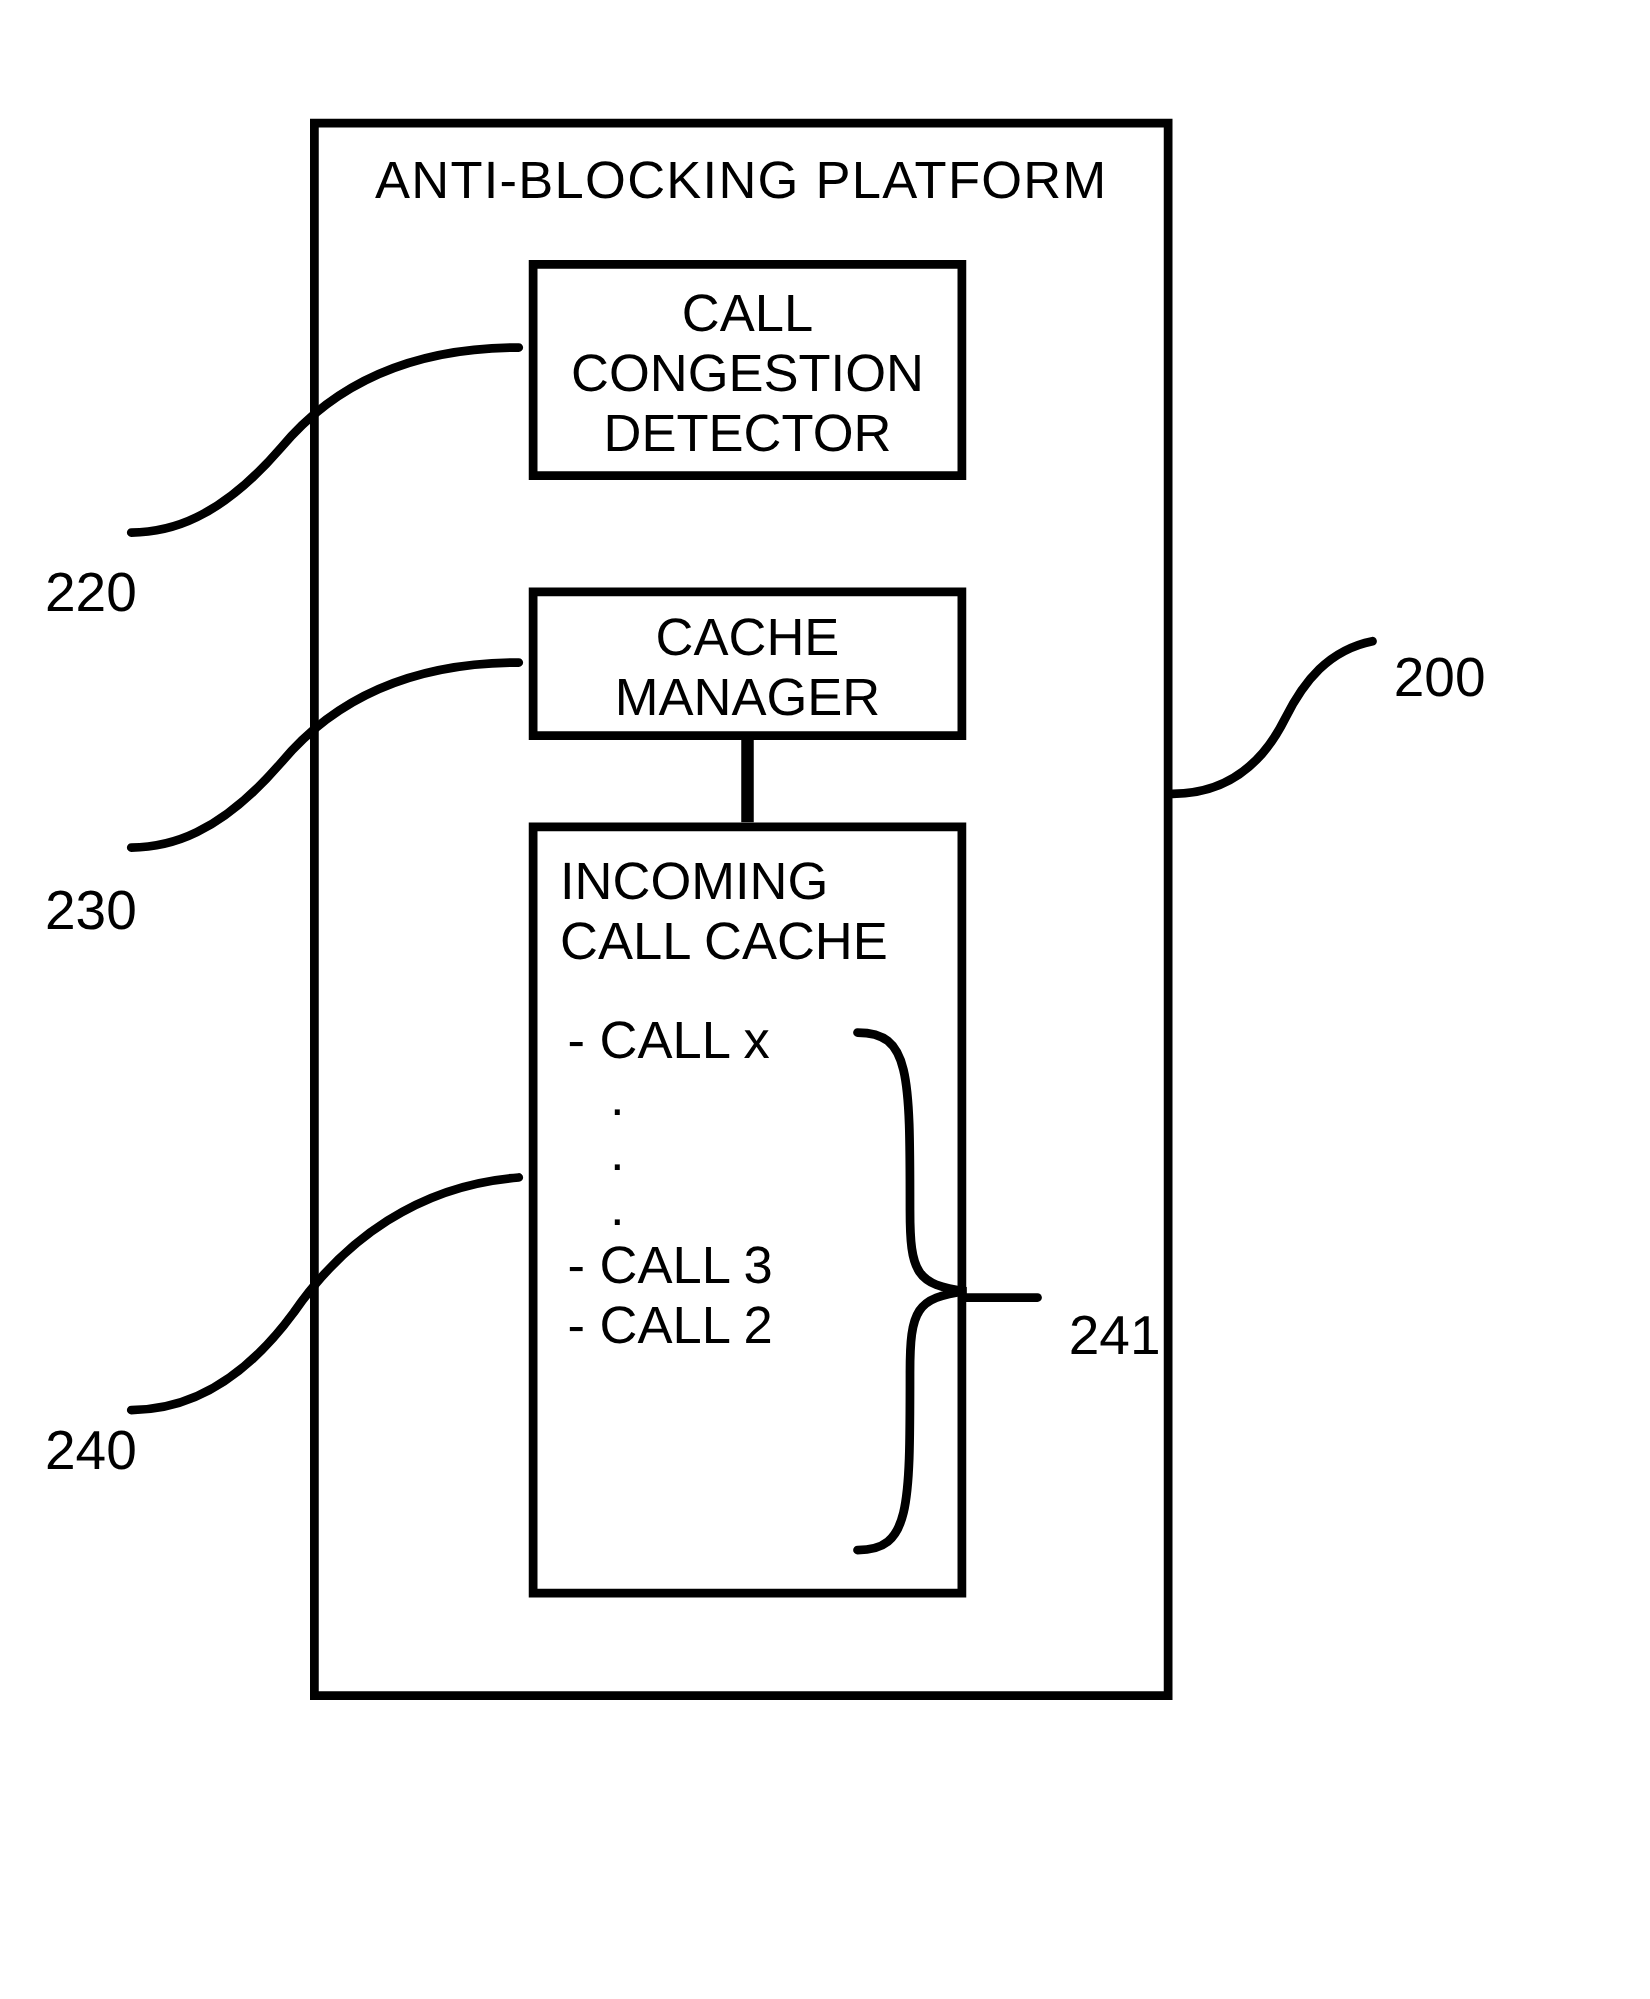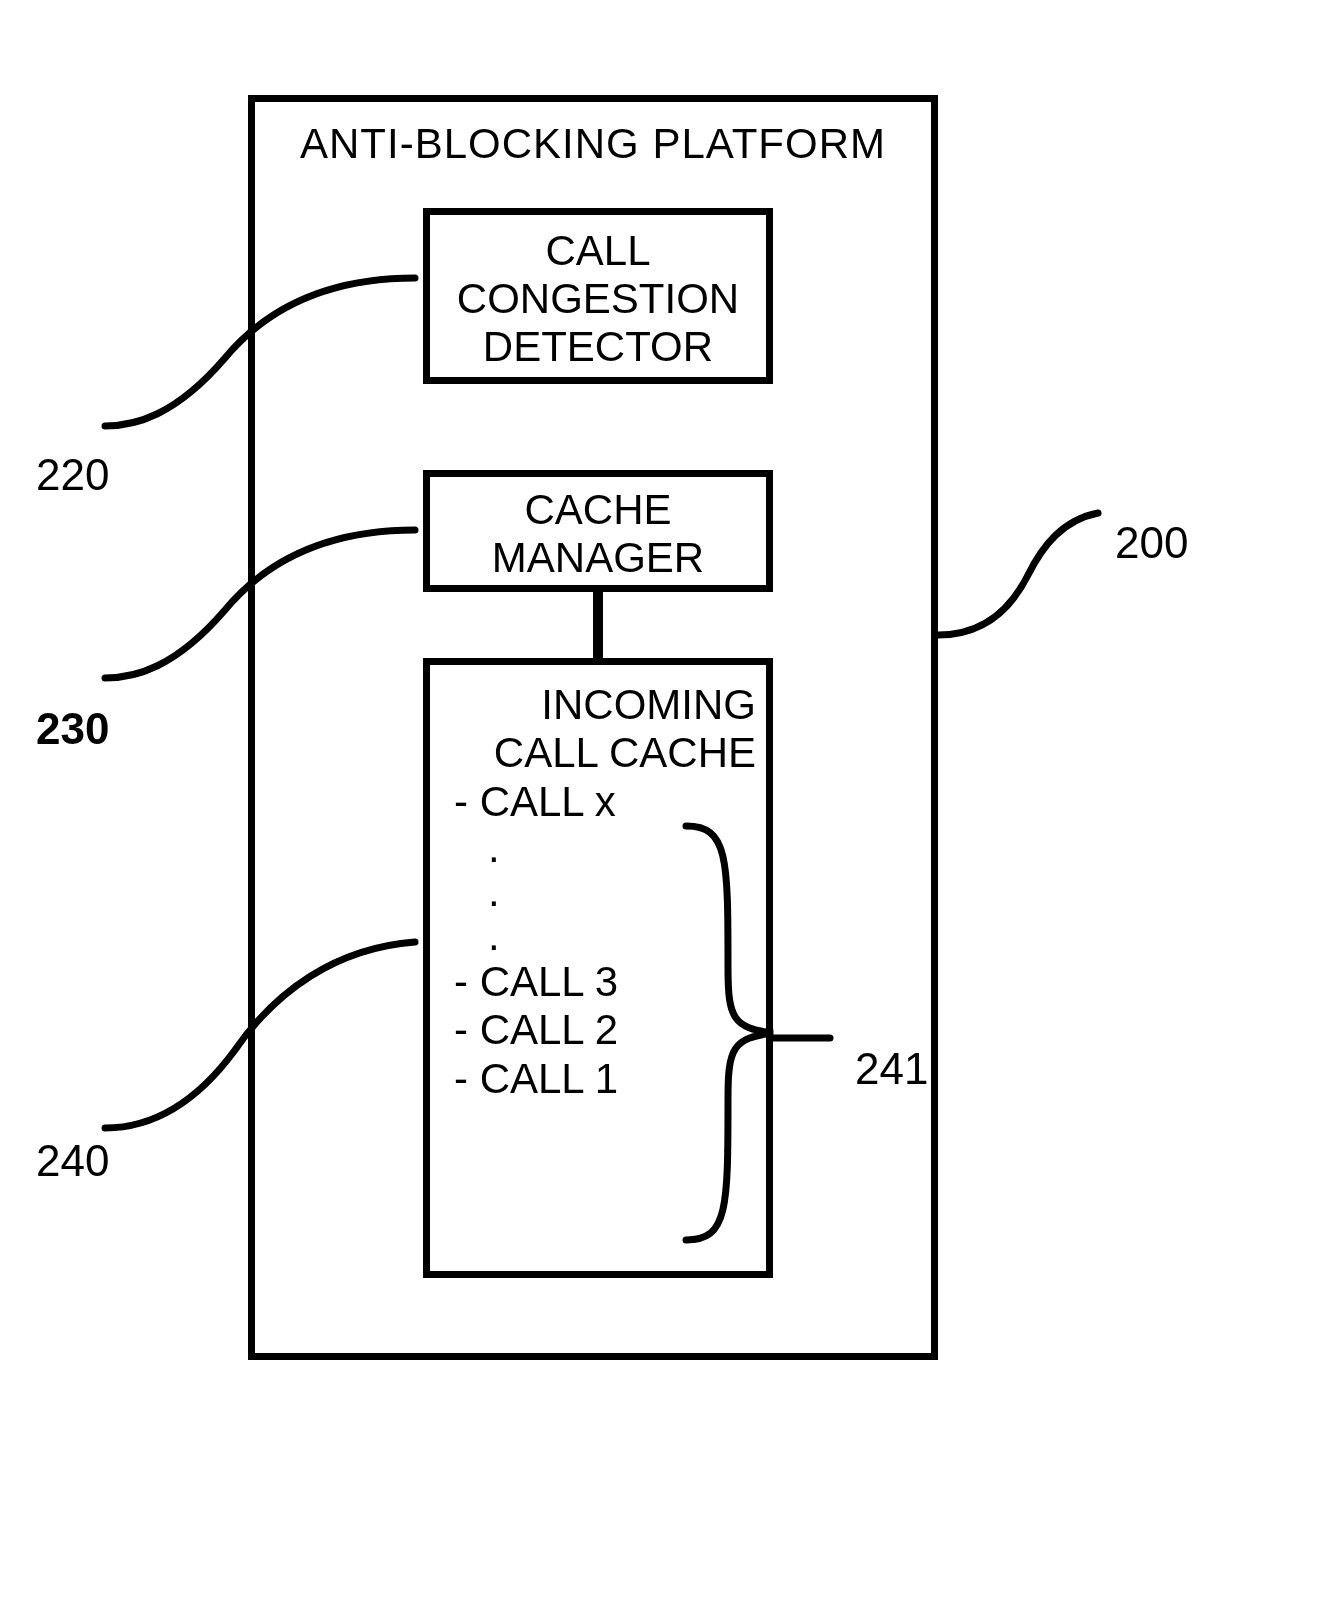--- a/index.html
+++ b/index.html
@@ -65,22 +65,22 @@
       top: 556px;
       width: 350px;
       height: 620px;
       text-align: left;
       padding-left: 18px;
       padding-right: 10px;
     }
     .cache-title {
       font-size: 42px;
       margin-top: 10px;
+      margin-bottom: 30px;
       line-height: 1.15;
-      text-align: right;
     }
     .cache-item {
       font-size: 42px;
       line-height: 1.15;
       padding-left: 6px;
     }
     .dot-line {
       font-size: 42px;
       line-height: 1.05;
       padding-left: 40px;
@@ -122,38 +122,37 @@
 
     <div class="inner-box cache-box">
       <div class="cache-title" style="white-space: pre-line;">INCOMING
 CALL CACHE</div>
       <div class="cache-item">- CALL x</div>
       <div class="dot-line">.</div>
       <div class="dot-line">.</div>
       <div class="dot-line">.</div>
       <div class="cache-item">- CALL 3</div>
       <div class="cache-item">- CALL 2</div>
-      <div class="cache-item">- CALL 1</div>
     </div>
   </div>
 
   <svg class="lead" style="left: 938px; top: 505px;" width="200" height="140">
     <path d="M 0 130 C 40 130, 70 110, 90 70 C 105 40, 125 15, 160 8" stroke="#000" stroke-width="7" fill="none" stroke-linecap="round"></path>
   </svg>
   <div class="ref-label" style="left: 1115px; top: 486px; text-align: center;">200</div>
 
   <svg class="lead" style="left: 95px; top: 268px;" width="330" height="170">
     <path d="M 10 158 C 40 158, 80 148, 130 90 C 170 42, 230 10, 320 10" stroke="#000" stroke-width="7" fill="none" stroke-linecap="round"></path>
   </svg>
   <div class="ref-label" style="left: 36px; top: 418px;">220</div>
 
   <svg class="lead" style="left: 95px; top: 520px;" width="330" height="170">
     <path d="M 10 158 C 40 158, 80 148, 130 90 C 170 42, 230 10, 320 10" stroke="#000" stroke-width="7" fill="none" stroke-linecap="round"></path>
   </svg>
-  <div class="ref-label" style="left: 36px; top: 672px; font-weight: bold;">230</div>
+  <div class="ref-label" style="left: 36px; top: 672px;">230</div>
 
   <svg class="lead" style="left: 95px; top: 930px;" width="330" height="210">
     <path d="M 10 198 C 40 198, 90 188, 140 120 C 180 62, 240 18, 320 12" stroke="#000" stroke-width="7" fill="none" stroke-linecap="round"></path>
   </svg>
   <div class="ref-label" style="left: 36px; top: 1104px;">240</div>
 
   <svg class="lead" style="left: 678px; top: 818px;" width="110" height="430">
     <path d="M 8 8 C 50 8, 50 40, 50 150 C 50 200, 55 210, 95 215 C 55 220, 50 230, 50 280 C 50 390, 50 422, 8 422" stroke="#000" stroke-width="7" fill="none" stroke-linecap="round"></path>
   </svg>
   <svg class="lead" style="left: 770px; top: 1018px;" width="80" height="40">

